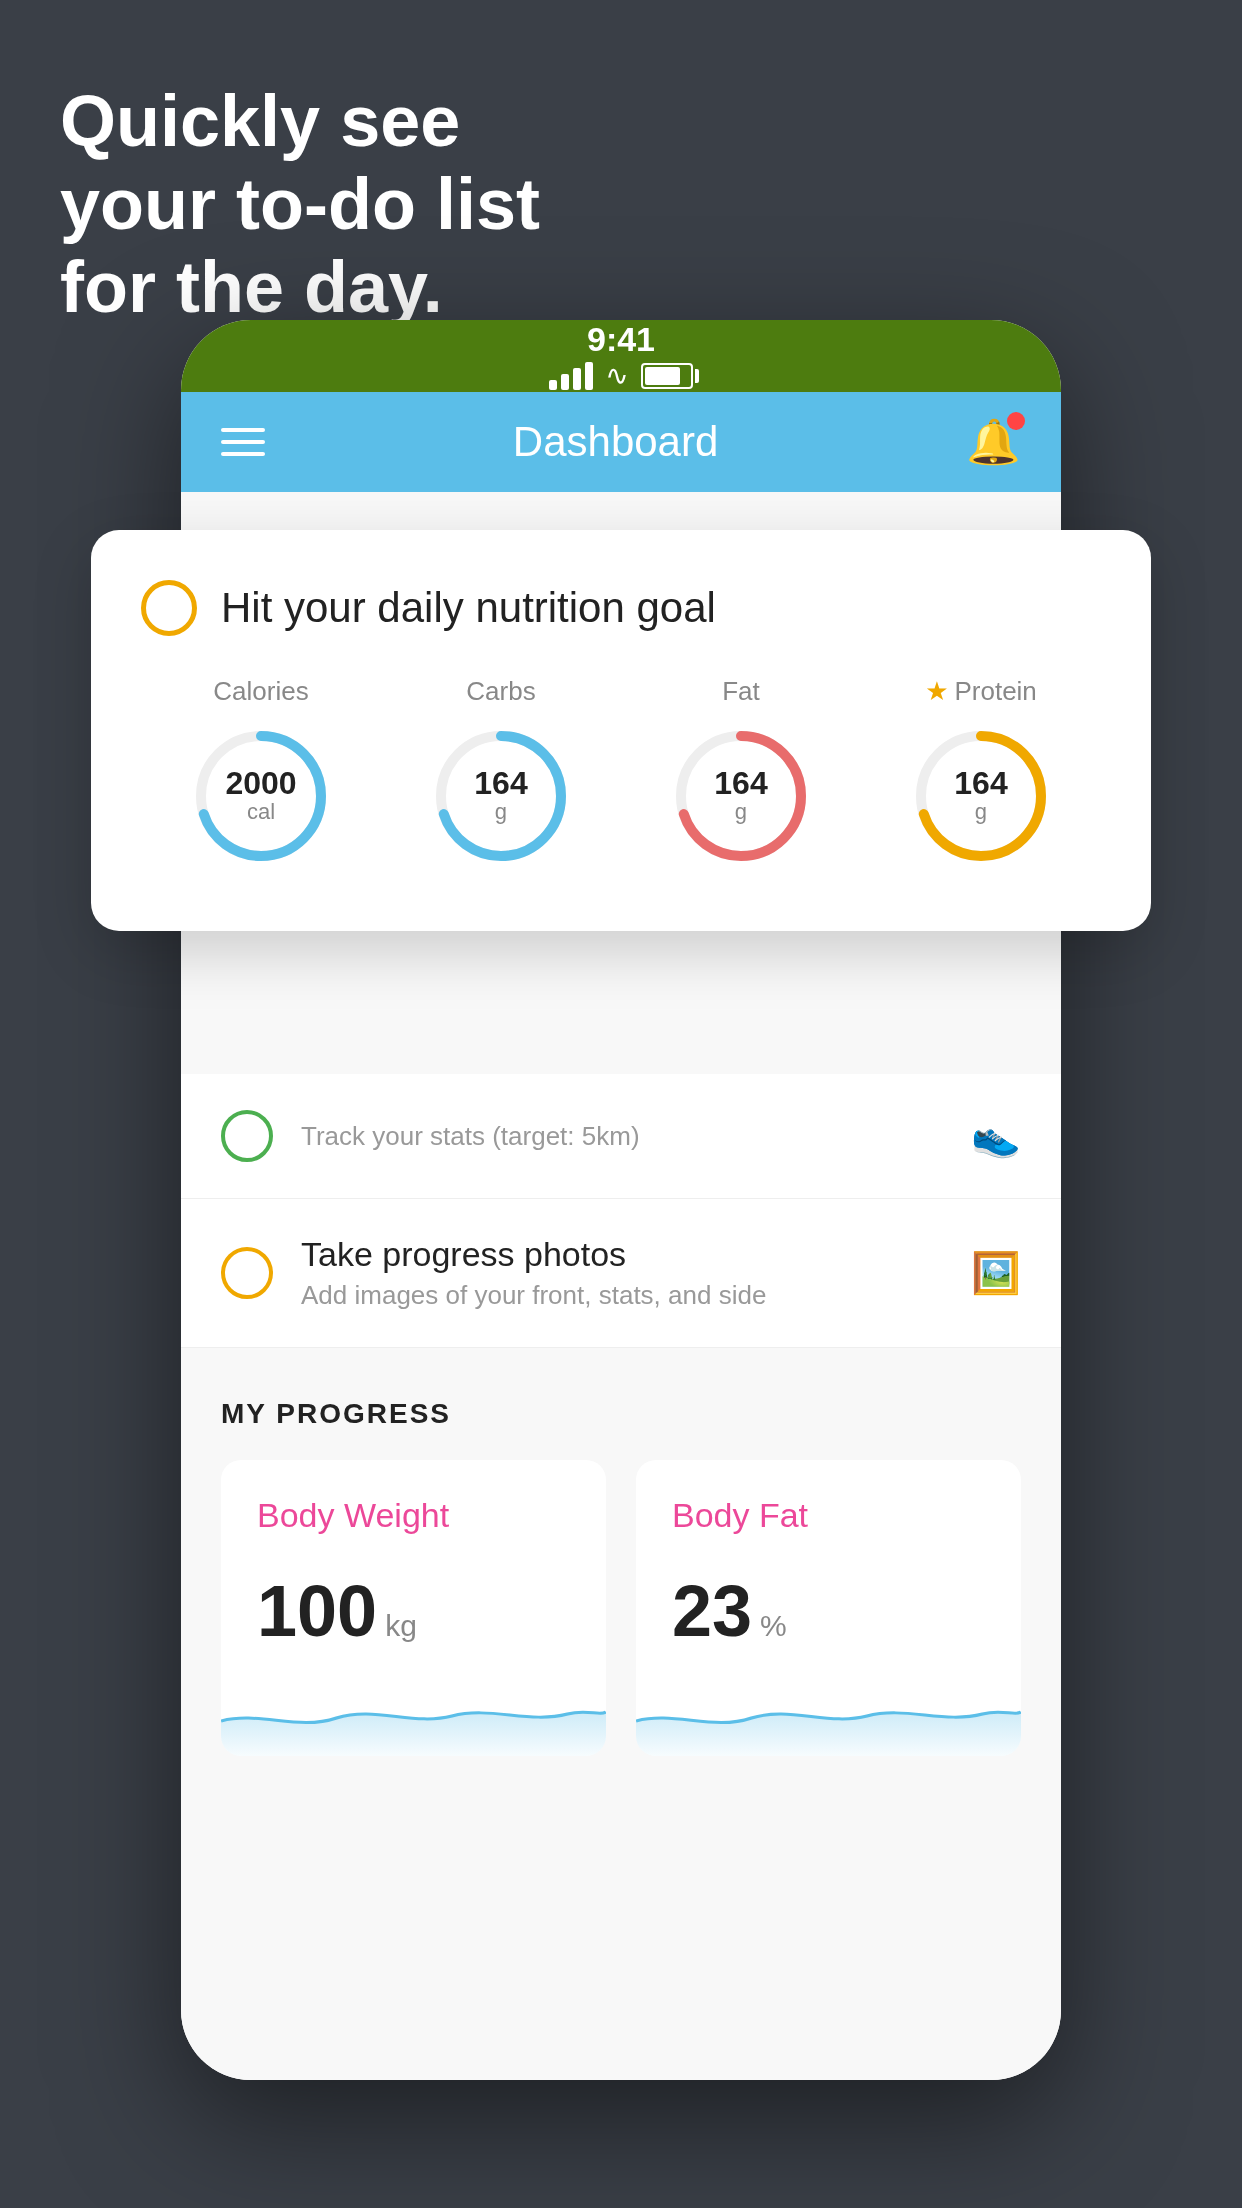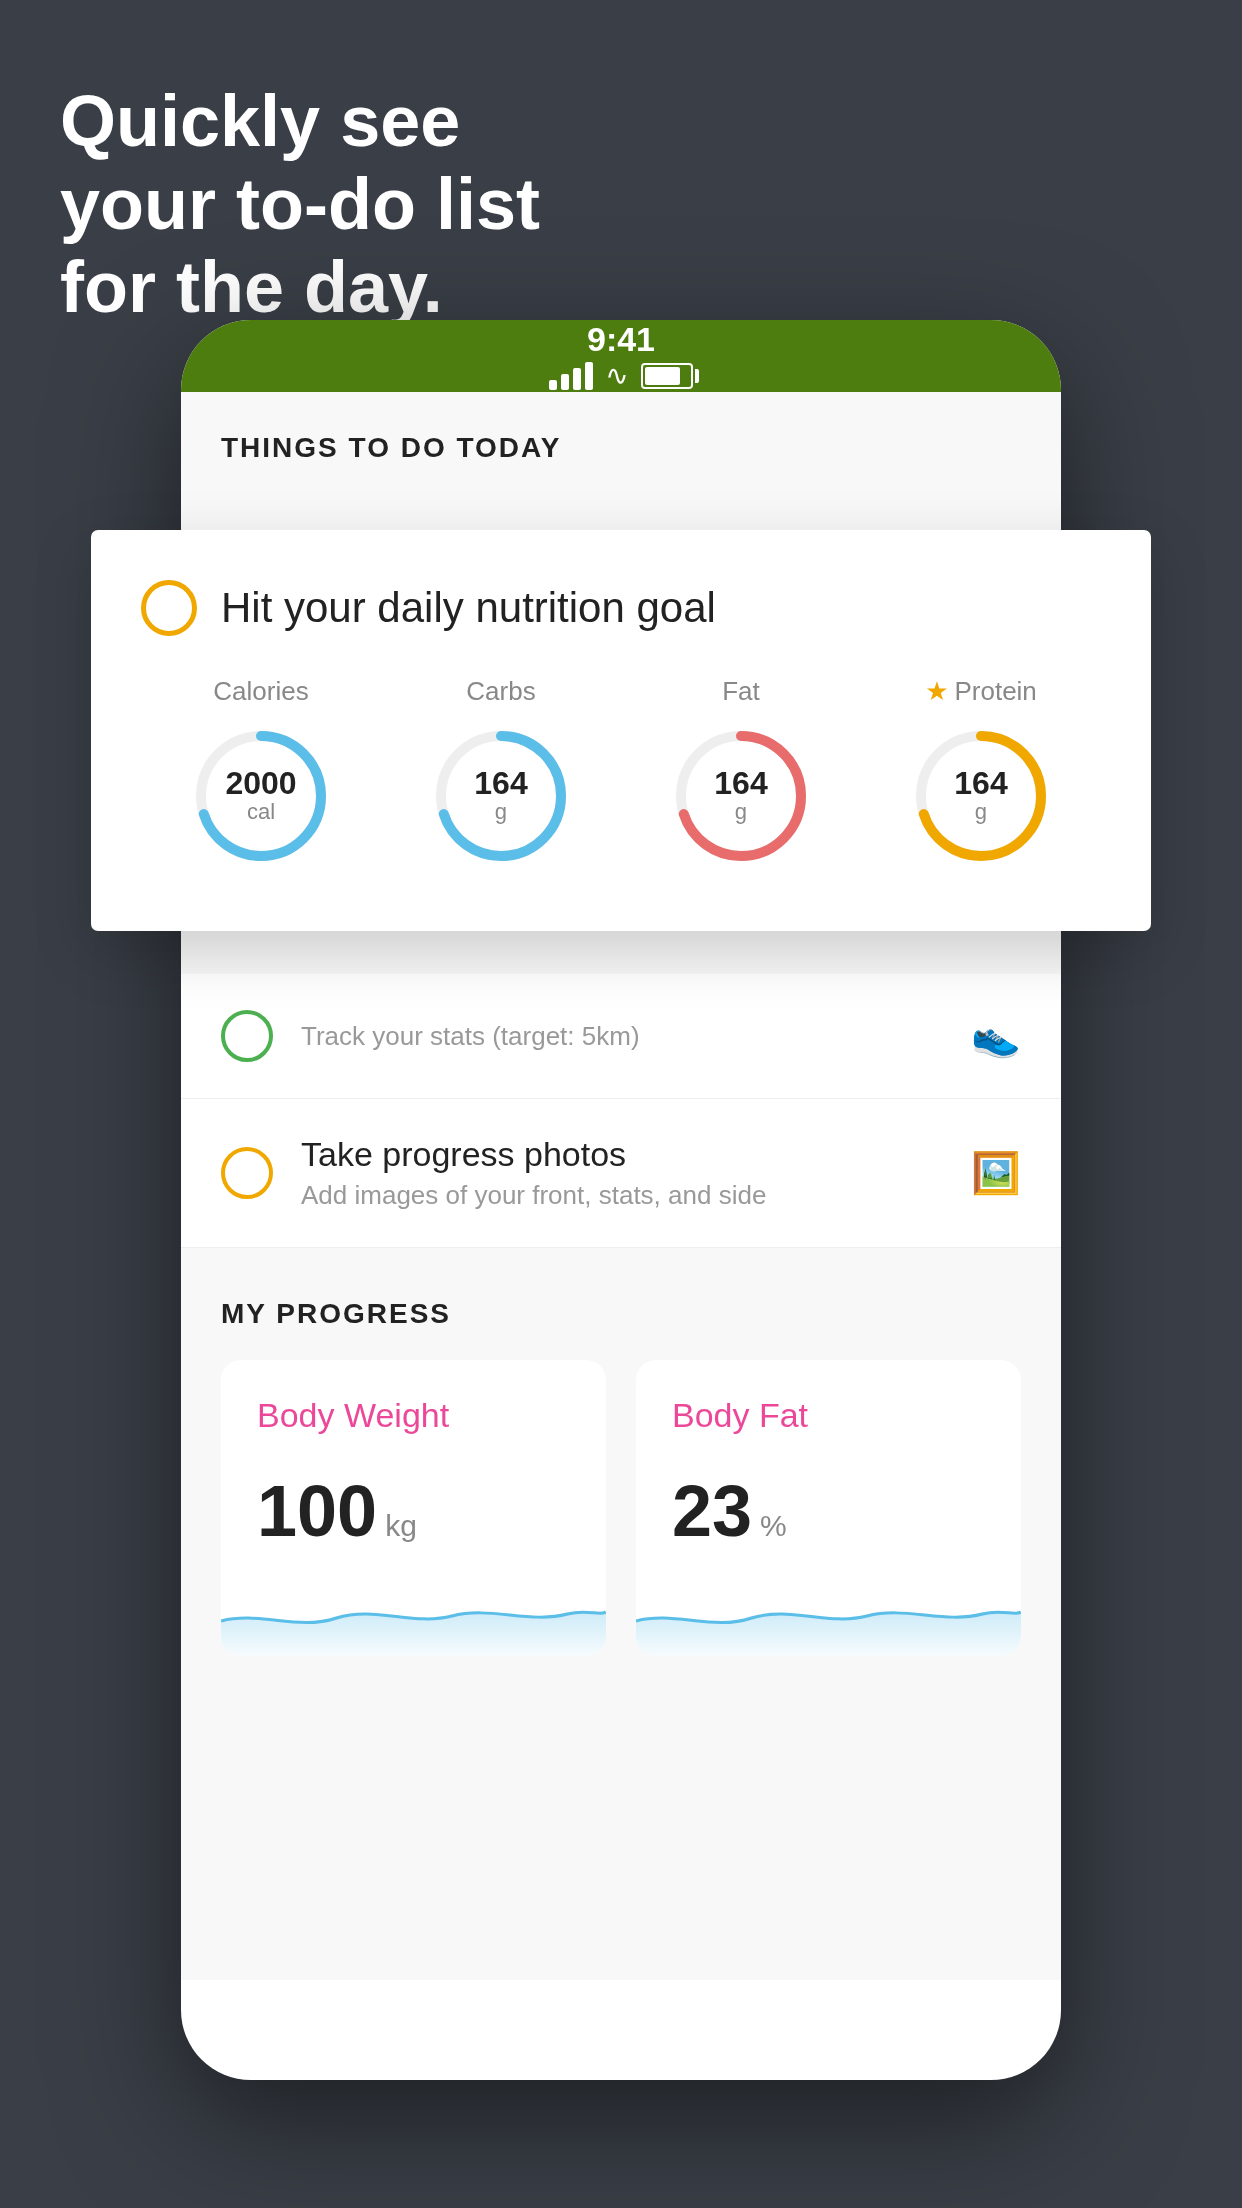--- a/index.html
+++ b/index.html
@@ -172,21 +172,21 @@
     }
 
     
     .floating-card {
       position: absolute;
       top: 530px;
       left: 50%;
       transform: translateX(-50%);
       width: 1060px;
       background: #fff;
-      border-radius: 7px;
+      border-radius: 28px;
       padding: 50px 50px 60px 50px;
       box-shadow: 0 20px 60px rgba(0,0,0,0.18);
       z-index: 10;
     }
 
     .card-title-row {
       display: flex;
       align-items: center;
       gap: 24px;
       margin-bottom: 40px;
@@ -396,20 +396,32 @@
         <div class="signal-bar" style="height:22px"></div>
         <div class="signal-bar" style="height:28px"></div>
       </div>
       <span class="wifi-icon">∿</span>
       <div class="battery-icon">
         <div class="battery-fill"></div>
       </div>
     </div>
   </div>
 
+  <div class="nav-bar">
+    <div class="hamburger">
+      <div class="hamburger-line"></div>
+      <div class="hamburger-line"></div>
+      <div class="hamburger-line"></div>
+    </div>
+    <span class="nav-title">Dashboard</span>
+    <div class="bell-icon">
+      🔔
+      <span class="bell-dot"></span>
+    </div>
+  </div>
 
   <div class="app-content">
     <div class="section-header">THINGS TO DO TODAY</div>
 
     <div class="todo-list">
 
     <div class="todo-item">
     <div class="todo-circle green"></div>
     <div class="todo-text">
       <div class="todo-subtitle">Track your stats (target: 5km)</div>

